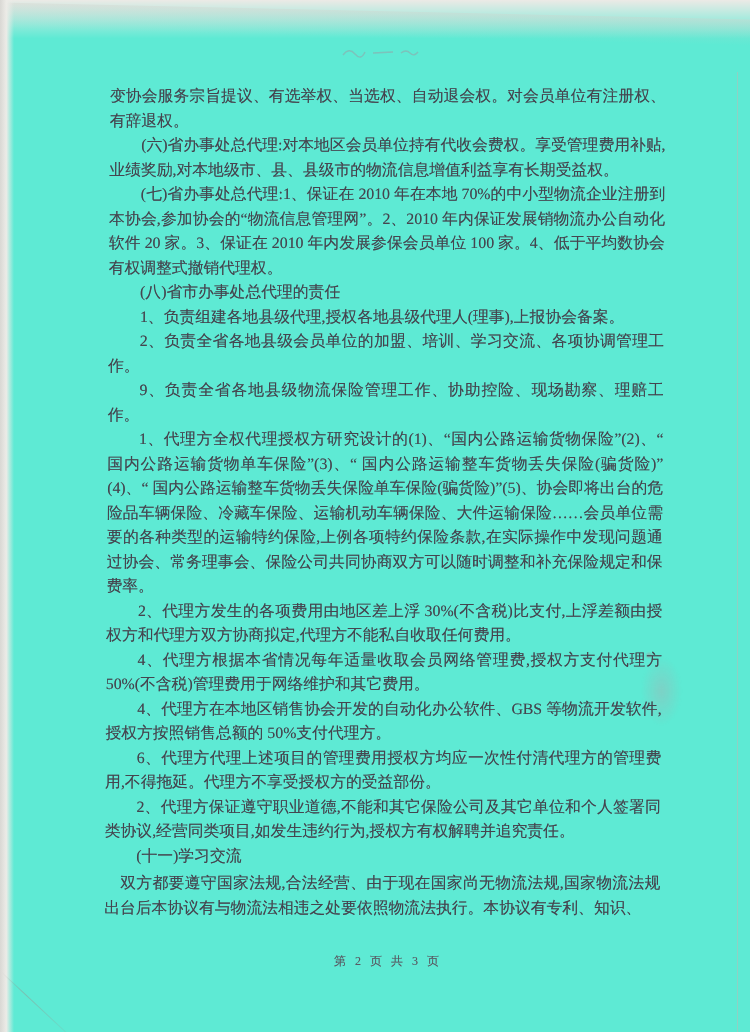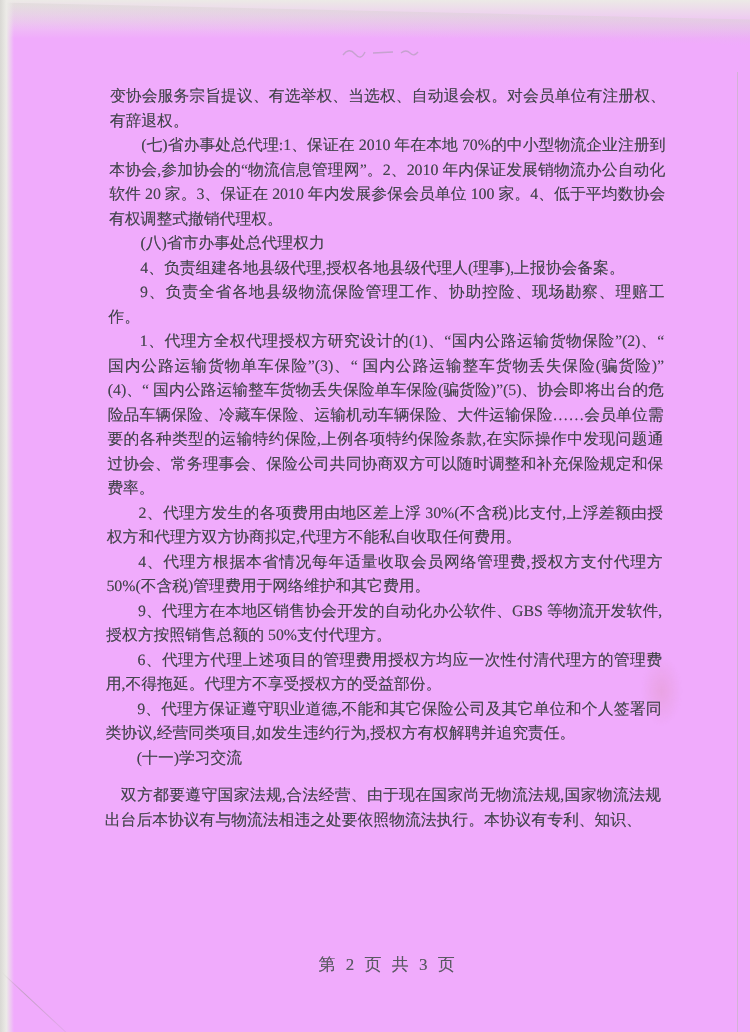--- a/index.html
+++ b/index.html
@@ -2,21 +2,21 @@
 <html><head>
 <meta charset="utf-8">
 <style>
   html,body{margin:0;padding:0;}
   body{
     width:750px;height:1032px;position:relative;overflow:hidden;
     background:#f4f3f0;
     font-family:"Liberation Serif","DejaVu Serif",serif;
   }
   .page{
-    position:absolute;inset:0;background:#f0abfc;
+    position:absolute;inset:0;background:#5eead4;
   }
   
   .top-shadow{
     position:absolute;left:0;top:0;width:750px;height:48px;
     background:linear-gradient(180deg,#eceae6 0%,rgba(252,252,250,0) 80%);
   }
   .top-shadow-diag{
     position:absolute;left:-20px;top:2px;width:820px;height:26px;
     background:linear-gradient(180deg,rgba(210,208,202,0.35),rgba(252,252,250,0));
     transform:rotate(1.3deg);transform-origin:left top;
@@ -49,24 +49,24 @@
   
   .text-block{
     position:absolute;left:110px;top:84px;width:556px;
     font-size:15.8px;line-height:24.5px;color:#45454f;
     text-align:justify;text-justify:inter-ideograph;
     transform:skewX(-0.4deg);transform-origin:top left;
     text-shadow:0 0 0.5px rgba(69,69,79,0.55);
   }
   .text-block p{margin:0;}
   .text-block p.indent{text-indent:2em;}
-  .text-block p.last{text-indent:1em;margin-top:13px;}
+  .text-block p.last{text-indent:1em;margin-top:3px;}
   .page-footer{
     position:absolute;left:110px;top:953px;width:556px;
-    text-align:center;font-size:17px;letter-spacing:3px;color:#595962;
+    text-align:center;font-size:12px;letter-spacing:3px;color:#595962;
     text-shadow:0 0 0.5px rgba(89,89,98,0.5);
   }
 </style>
 </head>
 <body>
 
 <div class="page">
 
   <div class="top-shadow"></div>
   <div class="top-shadow-diag"></div>
@@ -75,29 +75,31 @@
   <div class="crease"></div>
   <div class="ink-stain"></div>
   <div class="ink-dot"></div>
 
   <svg class="pencil-smudge" viewBox="0 0 100 24" xmlns="http://www.w3.org/2000/svg">
     <path d="M8 15 q6 -8 12 -1 t10 -2 m8 1 l20 -1 m8 1 q5 -4 9 0 t8 -1" fill="none" stroke="#9b9aa2" stroke-width="1.3" opacity="0.5"></path>
   </svg>
 
   <div class="text-block">
     <p class="p">变协会服务宗旨提议、有选举权、当选权、自动退会权。对会员单位有注册权、有辞退权。</p>
+    <p class="indent">(六)省办事处总代理:对本地区会员单位持有代收会费权。享受管理费用补贴,业绩奖励,对本地级市、县、县级市的物流信息增值利益享有长期受益权。</p>
     <p class="indent">(七)省办事处总代理:1、保证在 2010 年在本地 70%的中小型物流企业注册到本协会,参加协会的“物流信息管理网”。2、2010 年内保证发展销物流办公自动化软件 20 家。3、保证在 2010 年内发展参保会员单位 100 家。4、低于平均数协会有权调整式撤销代理权。</p>
-    <p class="indent">(八)省市办事处总代理权力</p>
-    <p class="indent">4、负责组建各地县级代理,授权各地县级代理人(理事),上报协会备案。</p>
+    <p class="indent">(八)省市办事处总代理的责任</p>
+    <p class="indent">1、负责组建各地县级代理,授权各地县级代理人(理事),上报协会备案。</p>
+    <p class="indent">2、负责全省各地县级会员单位的加盟、培训、学习交流、各项协调管理工作。</p>
     <p class="indent">9、负责全省各地县级物流保险管理工作、协助控险、现场勘察、理赔工作。</p>
     <p class="indent">1、代理方全权代理授权方研究设计的(1)、“国内公路运输货物保险”(2)、“ 国内公路运输货物单车保险”(3)、“ 国内公路运输整车货物丢失保险(骗货险)” (4)、“ 国内公路运输整车货物丢失保险单车保险(骗货险)”(5)、协会即将出台的危险品车辆保险、冷藏车保险、运输机动车辆保险、大件运输保险……会员单位需要的各种类型的运输特约保险,上例各项特约保险条款,在实际操作中发现问题通过协会、常务理事会、保险公司共同协商双方可以随时调整和补充保险规定和保费率。</p>
     <p class="indent">2、代理方发生的各项费用由地区差上浮 30%(不含税)比支付,上浮差额由授权方和代理方双方协商拟定,代理方不能私自收取任何费用。</p>
     <p class="indent">4、代理方根据本省情况每年适量收取会员网络管理费,授权方支付代理方 50%(不含税)管理费用于网络维护和其它费用。</p>
-    <p class="indent">9、代理方在本地区销售协会开发的自动化办公软件、GBS 等物流开发软件,授权方按照销售总额的 50%支付代理方。</p>
+    <p class="indent">4、代理方在本地区销售协会开发的自动化办公软件、GBS 等物流开发软件,授权方按照销售总额的 50%支付代理方。</p>
     <p class="indent">6、代理方代理上述项目的管理费用授权方均应一次性付清代理方的管理费用,不得拖延。代理方不享受授权方的受益部份。</p>
-    <p class="indent">9、代理方保证遵守职业道德,不能和其它保险公司及其它单位和个人签署同类协议,经营同类项目,如发生违约行为,授权方有权解聘并追究责任。</p>
+    <p class="indent">2、代理方保证遵守职业道德,不能和其它保险公司及其它单位和个人签署同类协议,经营同类项目,如发生违约行为,授权方有权解聘并追究责任。</p>
     <p class="indent">(十一)学习交流</p>
     <p class="last">双方都要遵守国家法规,合法经营、由于现在国家尚无物流法规,国家物流法规出台后本协议有与物流法相违之处要依照物流法执行。本协议有专利、知识、</p>
   </div>
 
   <div class="page-footer">第 2 页 共 3 页</div>
 
 </div>
 
 </body></html>

